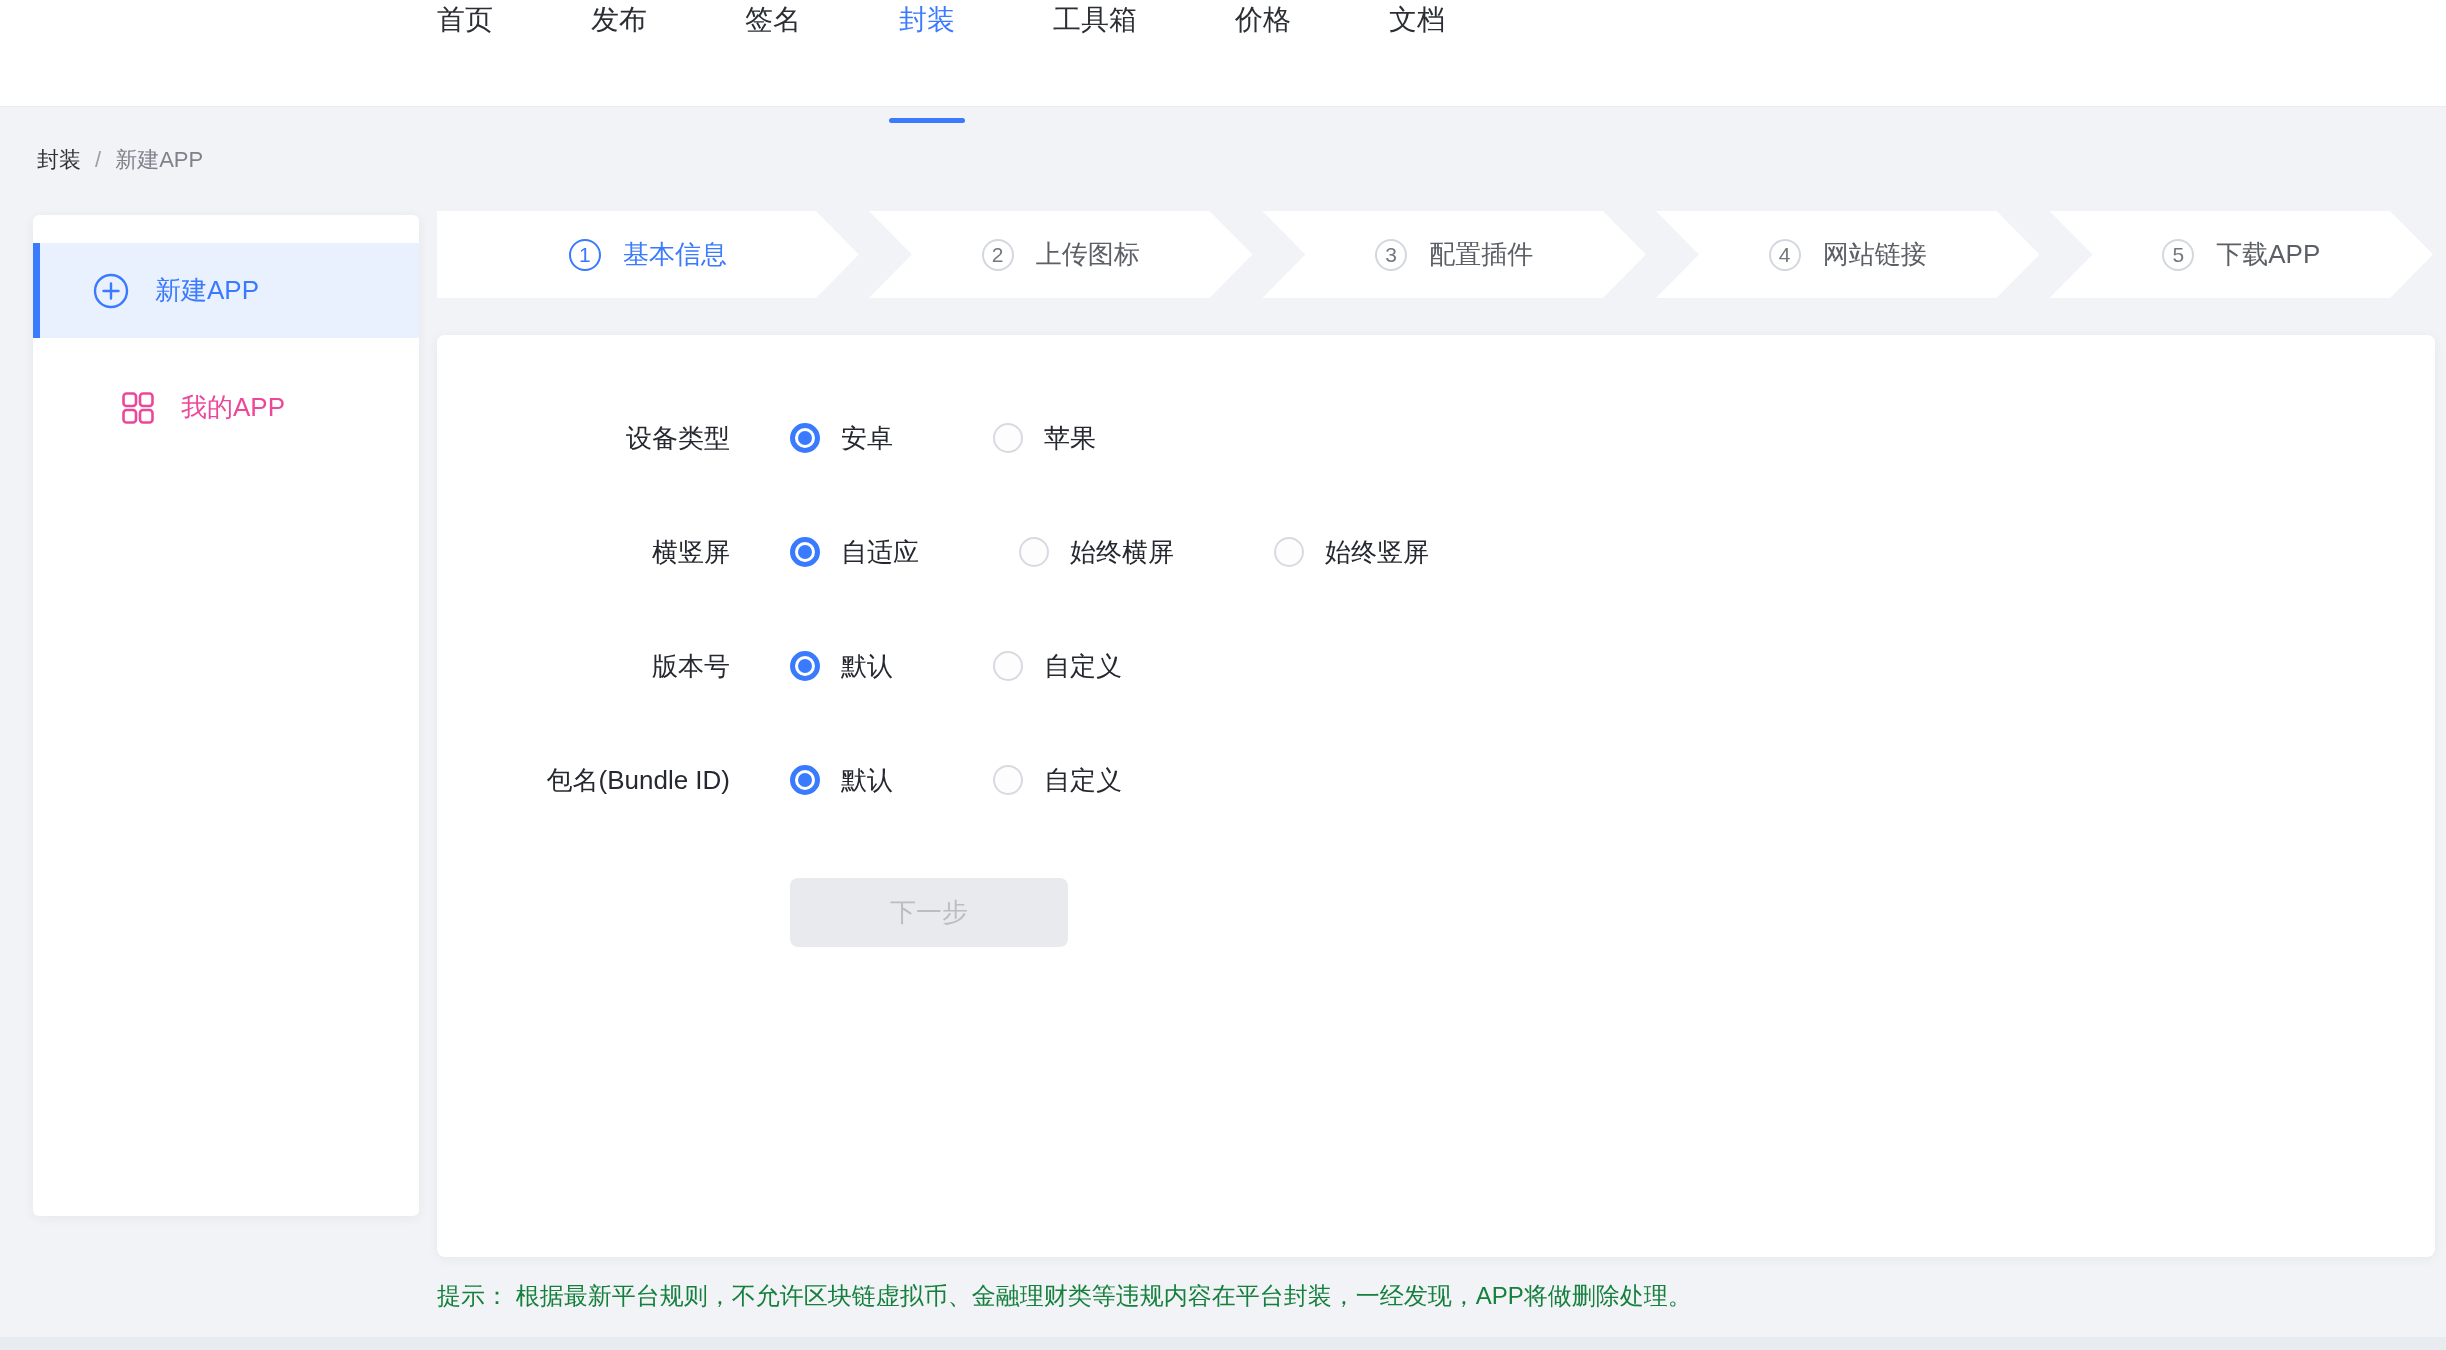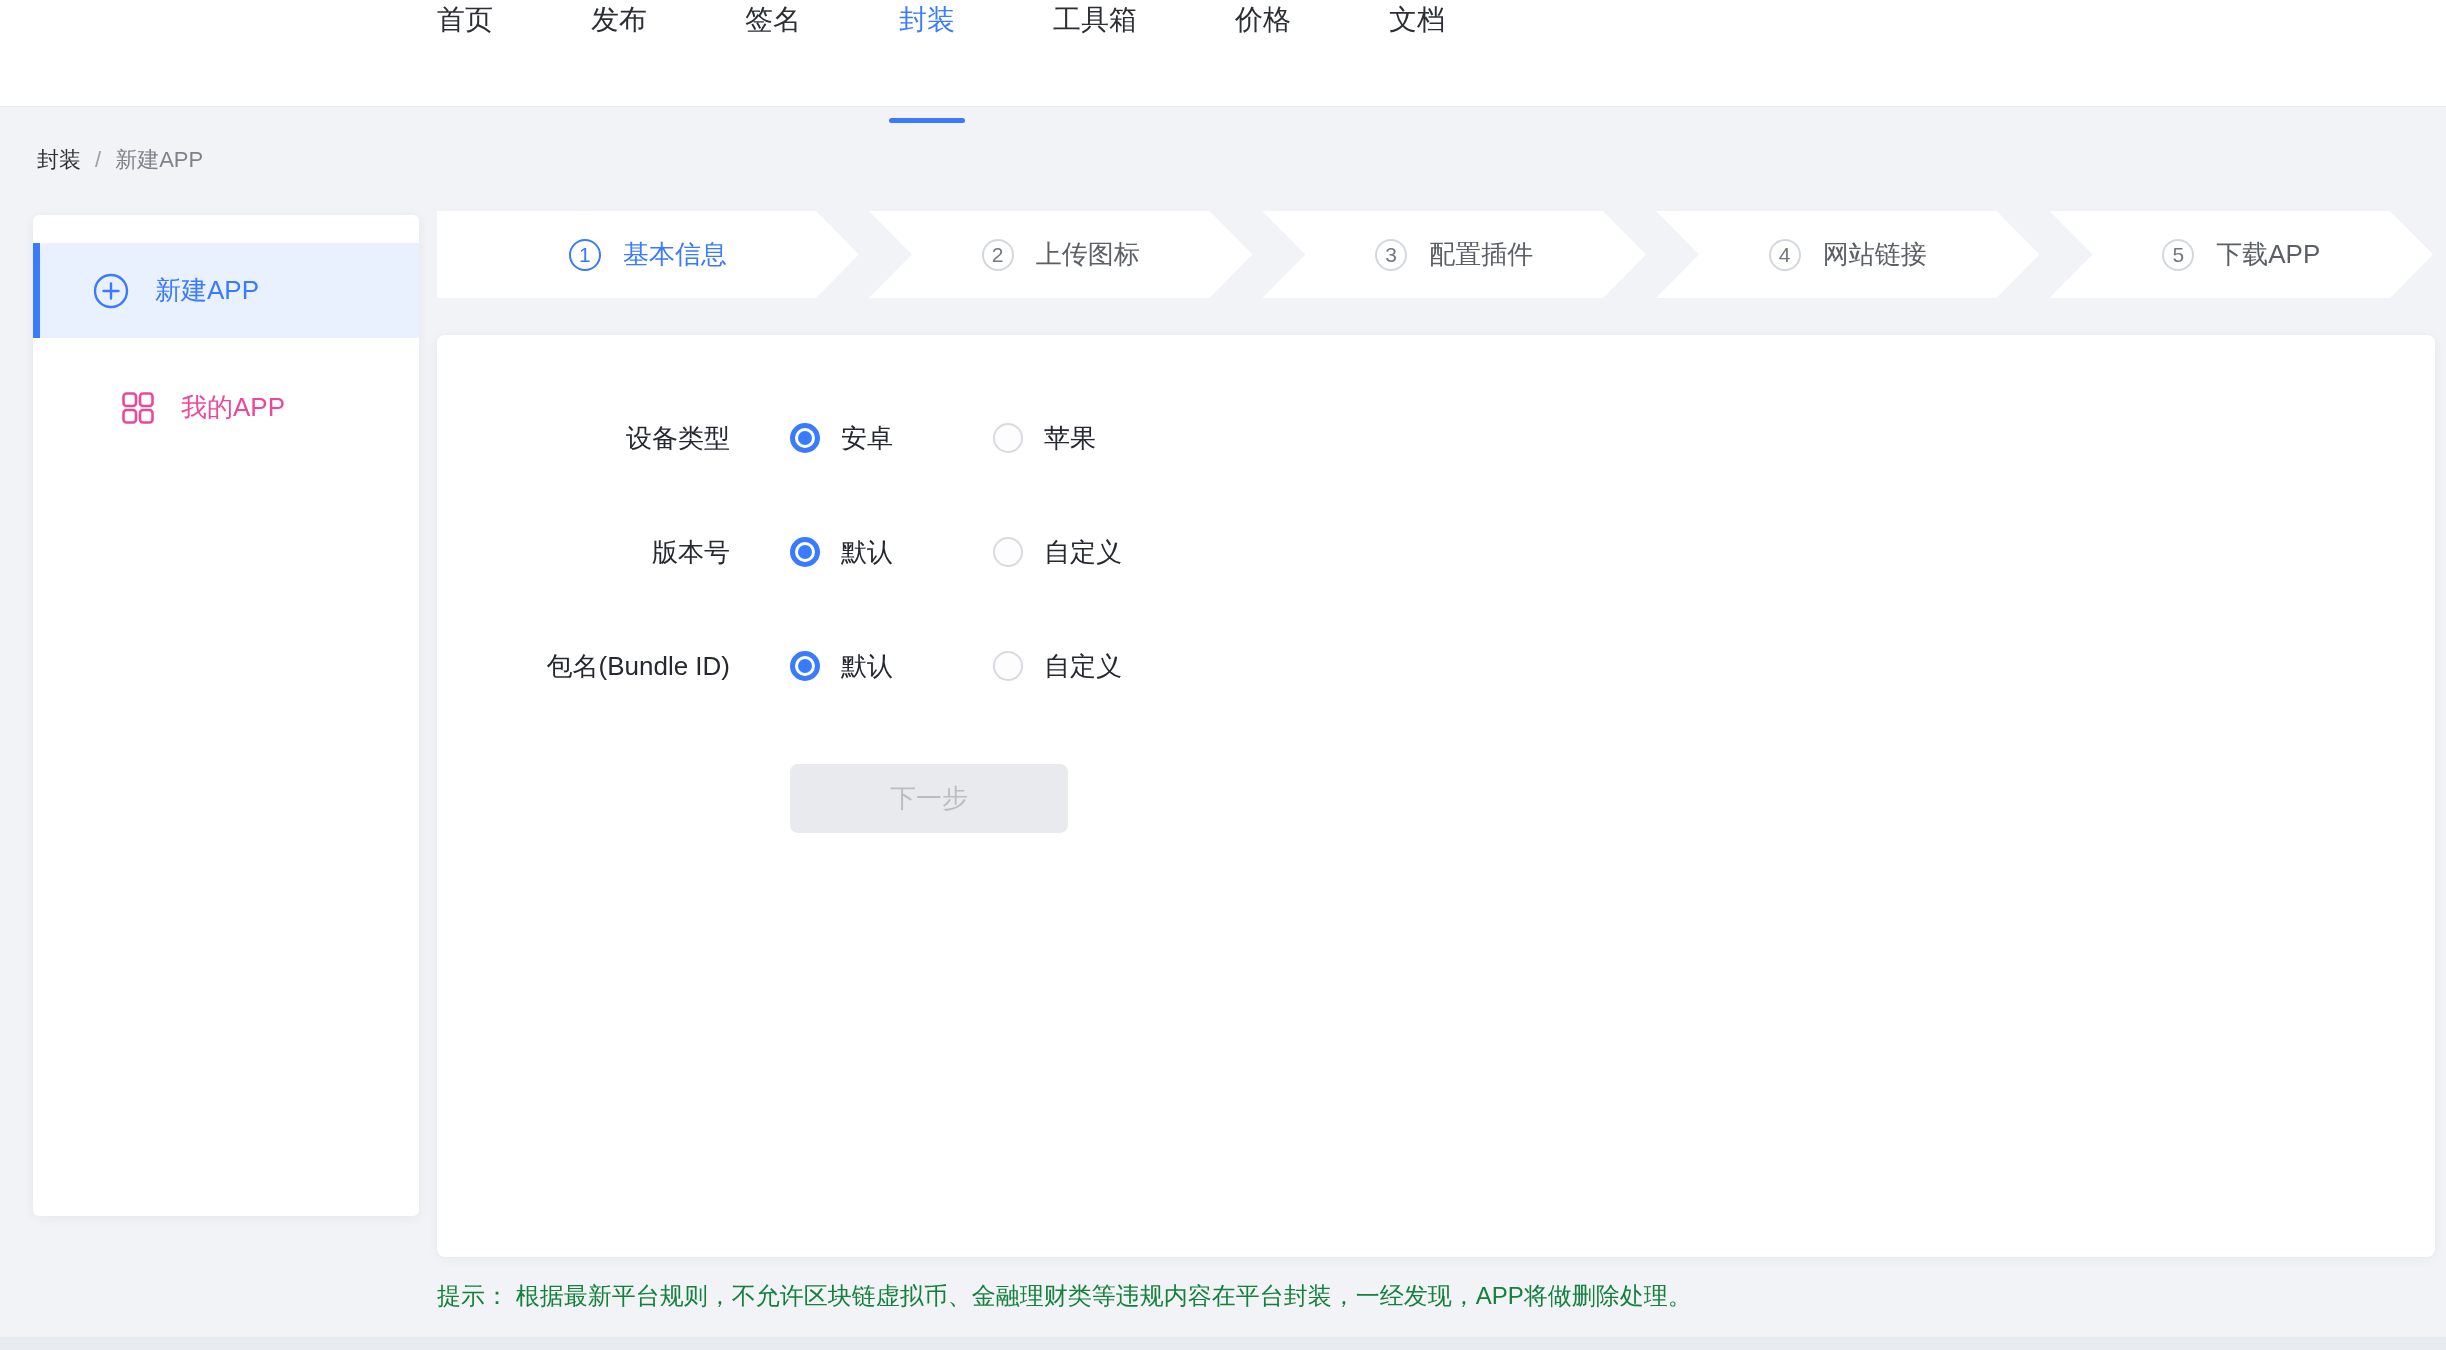--- a/index.html
+++ b/index.html
@@ -245,20 +245,40 @@
               <span class="radio-label">安卓</span>
             </label>
 
             <label class="radio-item">
               <span class="radio-dot"></span>
               <span class="radio-label">苹果</span>
             </label>
           </div>
       </div>
 
+      <div class="form-row">
+        <div class="form-label"><span>横竖屏</span></div>
+        <div class="radio-group">
+
+            <label class="radio-item">
+              <span class="radio-dot selected"></span>
+              <span class="radio-label">自适应</span>
+            </label>
+
+            <label class="radio-item">
+              <span class="radio-dot"></span>
+              <span class="radio-label">始终横屏</span>
+            </label>
+
+            <label class="radio-item">
+              <span class="radio-dot"></span>
+              <span class="radio-label">始终竖屏</span>
+            </label>
+          </div>
+      </div>
 
       <div class="form-row">
         <div class="form-label"><span>版本号</span></div>
         <div class="radio-group">
 
             <label class="radio-item">
               <span class="radio-dot selected"></span>
               <span class="radio-label">默认</span>
             </label>
 

